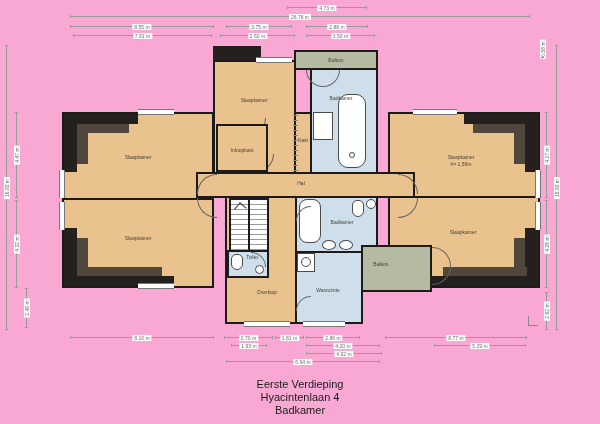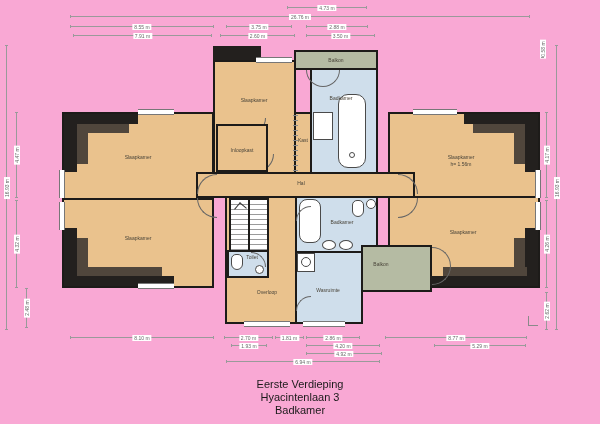--- a/index.html
+++ b/index.html
@@ -221,16 +221,16 @@
       </div>
     <div class="dimv" style="left:556px;top:45px;height:285px;">
         <span>16.93 m</span>
       </div>
 
     <div class="abs" style="left:528px;top:316px;width:9px;height:9px;border-left:1px solid #8a8a8a;border-bottom:1px solid #8a8a8a;"></div>
   </div>
 
   <div class="title">
     <div>Eerste Verdieping</div>
-    <div>Hyacintenlaan 3</div>
+    <div>Hyacintenlaan 4</div>
     <div>Badkamer</div>
   </div>
 </div>
 
 </body></html>

